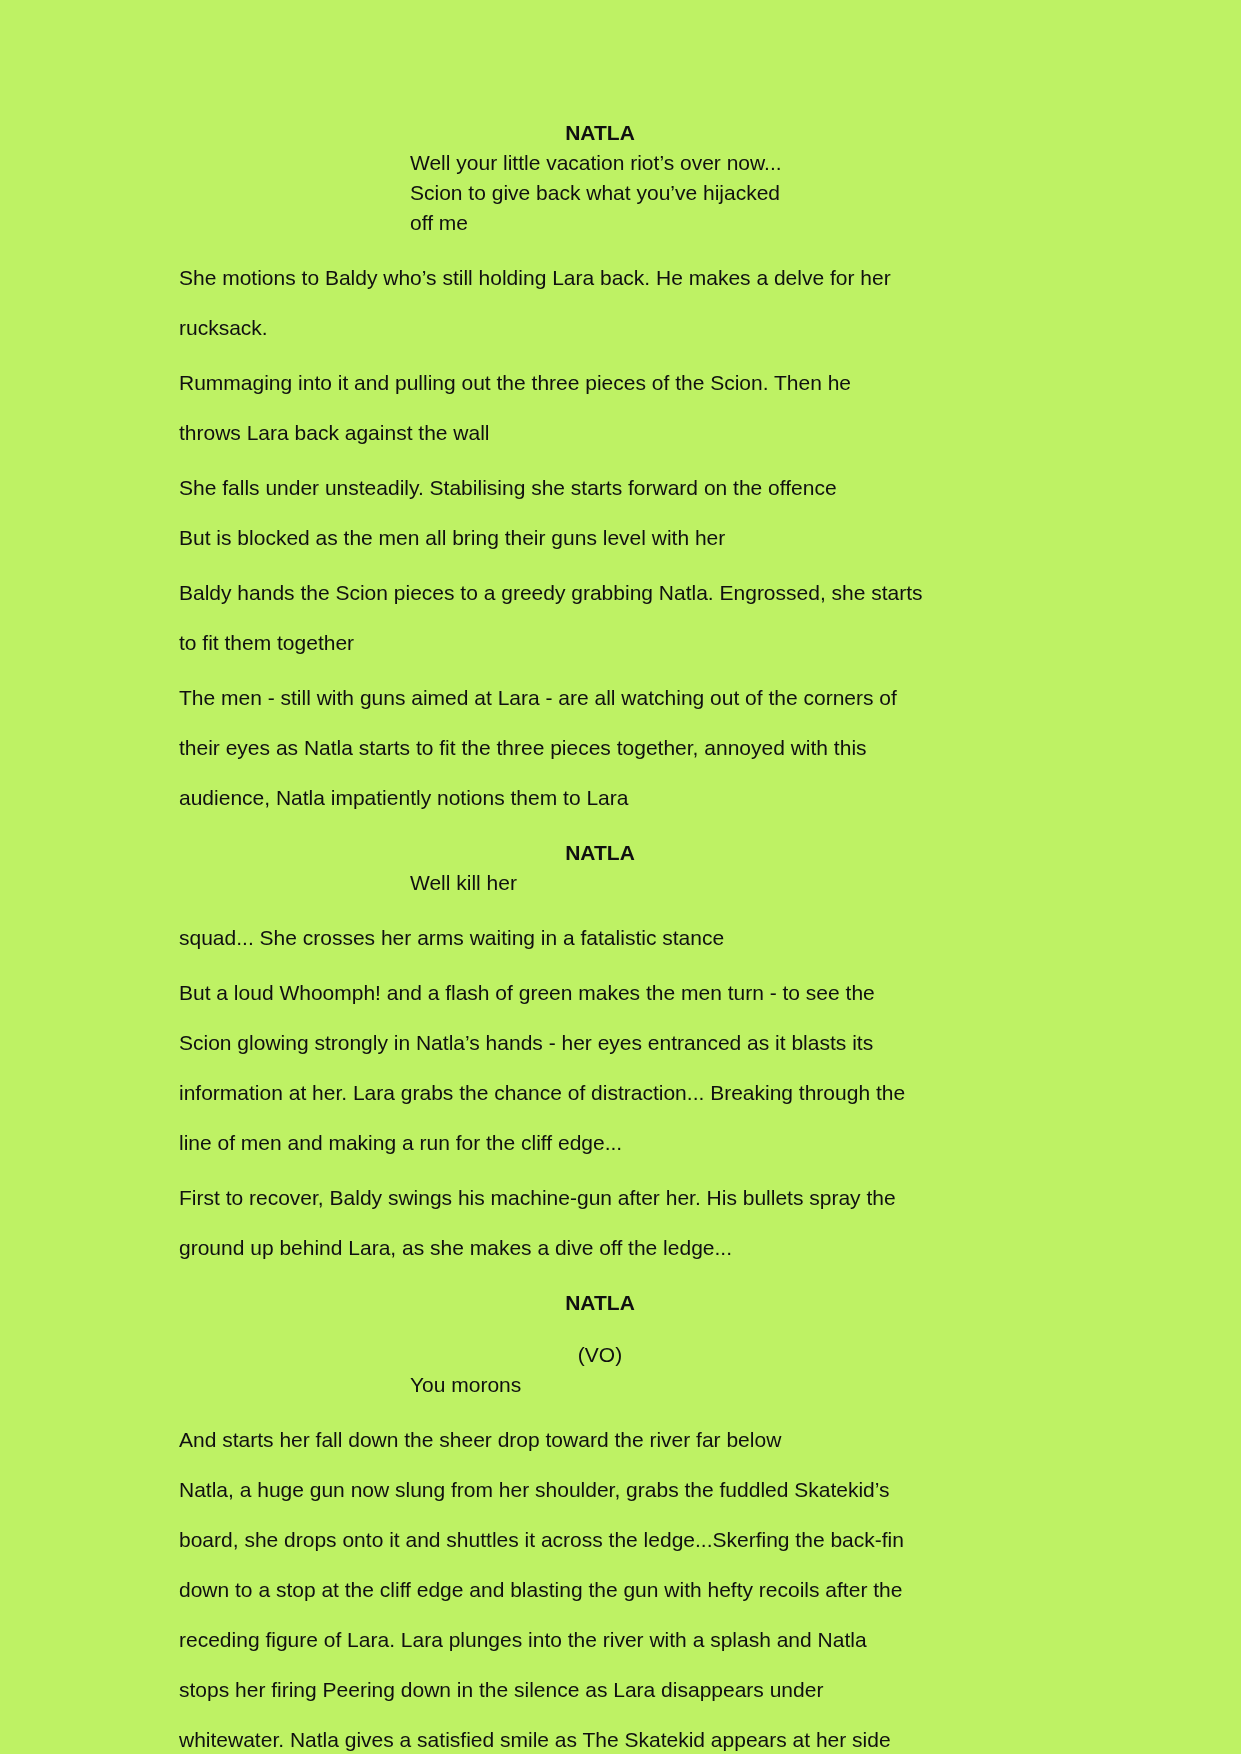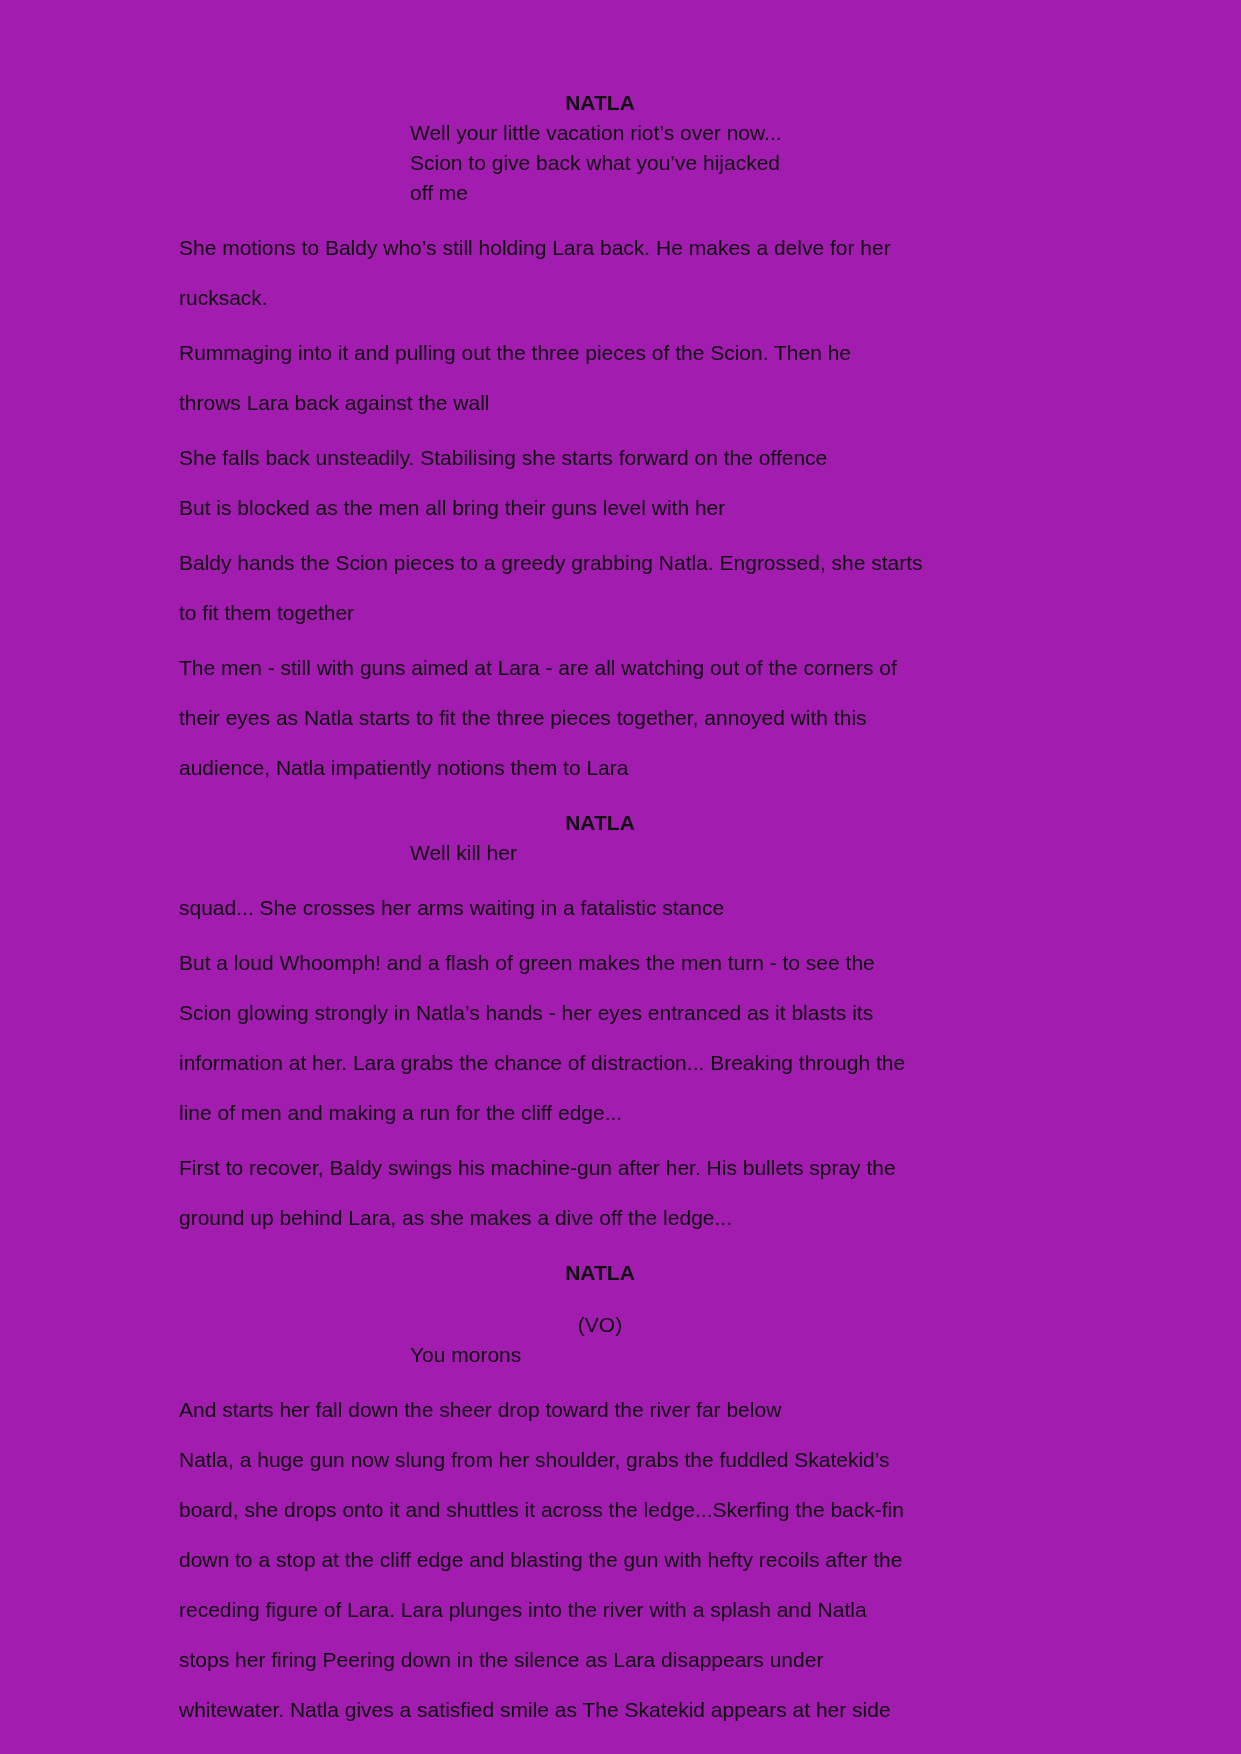--- a/index.html
+++ b/index.html
@@ -5,22 +5,22 @@
   html, body {
     margin: 0;
     padding: 0;
     background: #ffffff;
   }
   .page {
     position: relative;
     width: 1241px;
     height: 1754px;
     box-sizing: border-box;
-    padding-top: 88px;
-    background: #a21caf;
+    padding-top: 118px;
+    background: #bef264;
     color: #101010;
     font-family: "Liberation Sans", sans-serif;
     font-size: 21px;
     line-height: 30px;
     overflow: hidden;
   }
   .block { margin-top: 25px; }
   .block.first { margin-top: 0; }
   .cue {
     margin-left: 300px;
@@ -62,21 +62,21 @@
     <div class="action-line">rucksack.</div>
   </section>
 
 
   <section class="block">
     <div class="action-line">Rummaging into it and pulling out the three pieces of the Scion. Then he</div>
     <div class="action-line">throws Lara back against the wall</div>
   </section>
 
   <section class="block">
-    <div class="action-line">She falls back unsteadily. Stabilising she starts forward on the offence</div>
+    <div class="action-line">She falls under unsteadily. Stabilising she starts forward on the offence</div>
     <div class="action-line">But is blocked as the men all bring their guns level with her</div>
   </section>
 
   <section class="block">
     <div class="action-line">Baldy hands the Scion pieces to a greedy grabbing Natla. Engrossed, she starts</div>
     <div class="action-line">to fit them together</div>
   </section>
 
   <section class="block">
     <div class="action-line">The men - still with guns aimed at Lara - are all watching out of the corners of</div>

